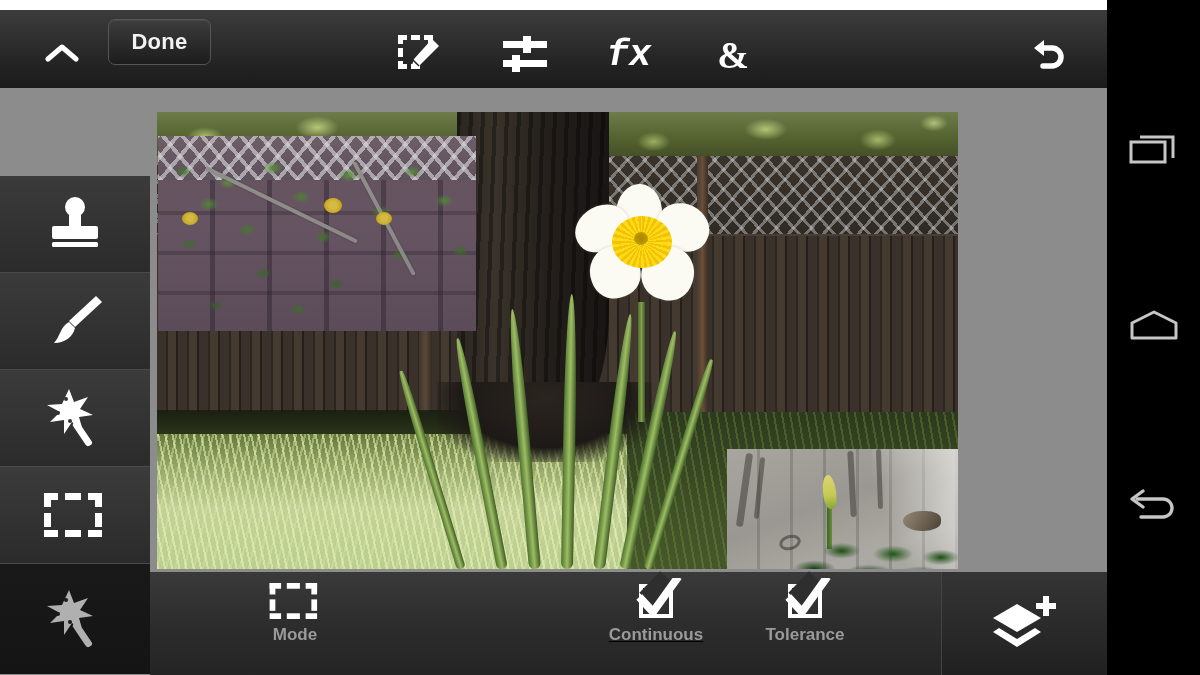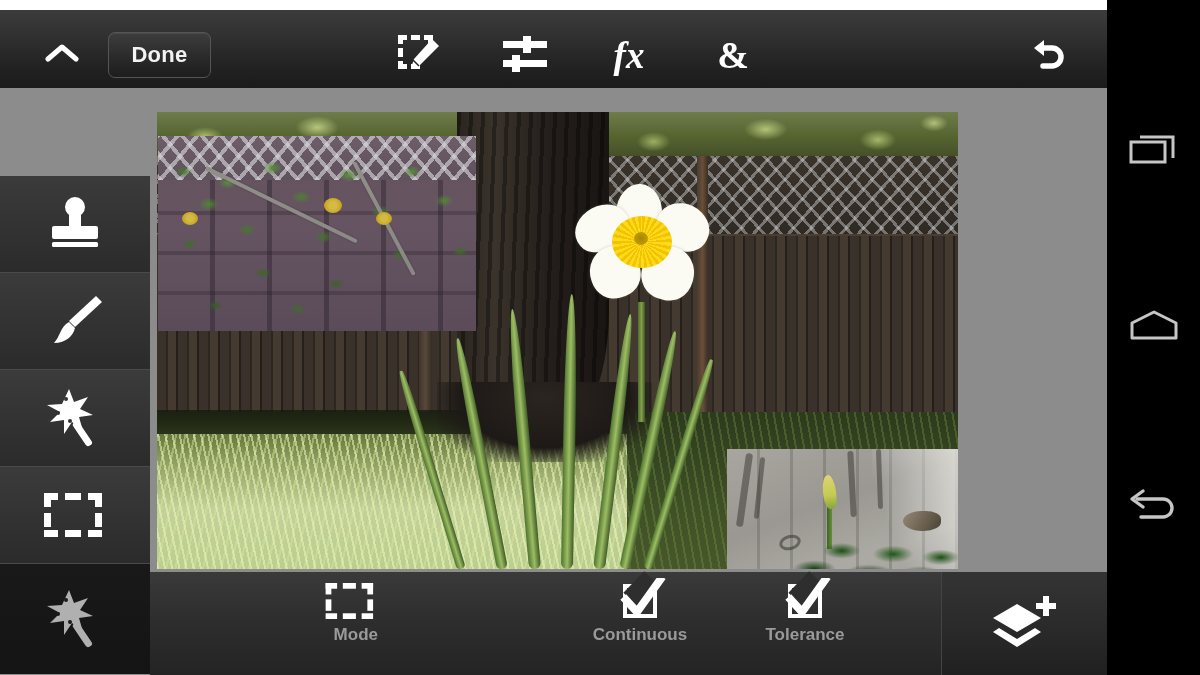--- a/index.html
+++ b/index.html
@@ -19,37 +19,37 @@
   .nav-ico { display:block; }
 
   
   #topbar { position:absolute; left:0; top:10px; width:1107px; height:78px;
     background:linear-gradient(180deg,#3c3c3c 0%,#303030 35%,#232323 70%,#1b1b1b 100%);
     z-index:30; }
   #topbar-inner { position:relative; width:100%; height:100%; }
 
   #collapse-btn { position:absolute; left:38px; top:28px; width:48px; height:30px;
     display:flex; align-items:center; justify-content:center; cursor:pointer; }
-  #done-btn { position:absolute; left:108px; top:22px; width:103px; height:46px;
+  #done-btn { position:absolute; left:108px; top:9px; width:103px; height:46px;
     background:linear-gradient(180deg,#3d3d3d 0%,#2a2a2a 55%,#1d1d1d 100%);
     border:1px solid #555; border-radius:7px;
     display:flex; align-items:center; justify-content:center;
     color:#f2f2f2; font-size:22px; font-weight:bold; letter-spacing:.3px;
     cursor:pointer; box-shadow:0 1px 0 rgba(255,255,255,.07) inset; }
 
   .top-tool { position:absolute; top:18px; width:74px; height:54px;
     display:flex; align-items:center; justify-content:center; cursor:pointer; }
   #tool-select-edit { left:382px; }
   #tool-adjust     { left:488px; }
   #tool-effects    { left:592px; }
   #tool-frames     { left:696px; }
   #undo-btn { position:absolute; left:1018px; top:18px; width:60px; height:54px;
     display:flex; align-items:center; justify-content:center; cursor:pointer; }
 
-  .fx-label { color:#ffffff; font-family:Liberation Serif, serif;
+  .fx-label { color:#ffffff; font-family:Liberation Mono, monospace;
     font-style:italic; font-size:37px; font-weight:bold; line-height:1; }
   .amp-label { color:#ffffff; font-family:"Liberation Serif", serif;
     font-size:38px; font-weight:bold; line-height:1; }
 
   
   #canvas-area { position:absolute; left:0; top:88px; width:1107px; height:587px;
     background:#8c8c8c; z-index:5; overflow:hidden; }
 
   #photo-wrap { position:absolute; left:157px; top:24px; width:801px; height:457px;
     overflow:hidden; }
@@ -229,23 +229,23 @@
     display:flex; align-items:center; justify-content:center; cursor:pointer; }
   #tool-active-cell { position:relative; width:150px; height:110px;
     background:linear-gradient(180deg,#191919 0%,#141414 100%);
     display:flex; align-items:center; justify-content:center; cursor:pointer; }
 
   
   #bottombar { position:absolute; left:150px; top:572px; width:957px; height:103px;
     background:linear-gradient(180deg,#3a3a3a 0%,#2e2e2e 45%,#242424 100%); z-index:25; }
   .opt { position:absolute; top:6px; height:72px; width:130px;
     display:flex; flex-direction:column; align-items:center; cursor:pointer; }
-  #opt-mode      { left:98px;align-items:flex-end; }
+  #opt-mode      { left:80px; }
   #opt-tolerance { left:260px; }
-  #opt-continuous{ left:425px; }
+  #opt-continuous{ left:441px;text-decoration:underline; }
   #opt-antialias { left:590px; }
   .opt-ico { height:46px; display:flex; align-items:center; justify-content:center; }
   .opt-label { color:#9a9a9a; font-size:17px; font-weight:bold; line-height:1;
     margin-top:2px; }
   .opt-value { color:#b5b5b5; font-size:17px; font-weight:bold; line-height:1;
     margin-bottom:3px; }
   #tolerance-slider { position:relative; width:72px; height:12px; margin-top:10px; }
   #tolerance-track { position:absolute; left:8px; top:4px; width:64px; height:5px;
     background:#f2f2f2; border-radius:2px; }
   #tolerance-thumb { position:absolute; left:4px; top:-1px; width:10px; height:15px;

